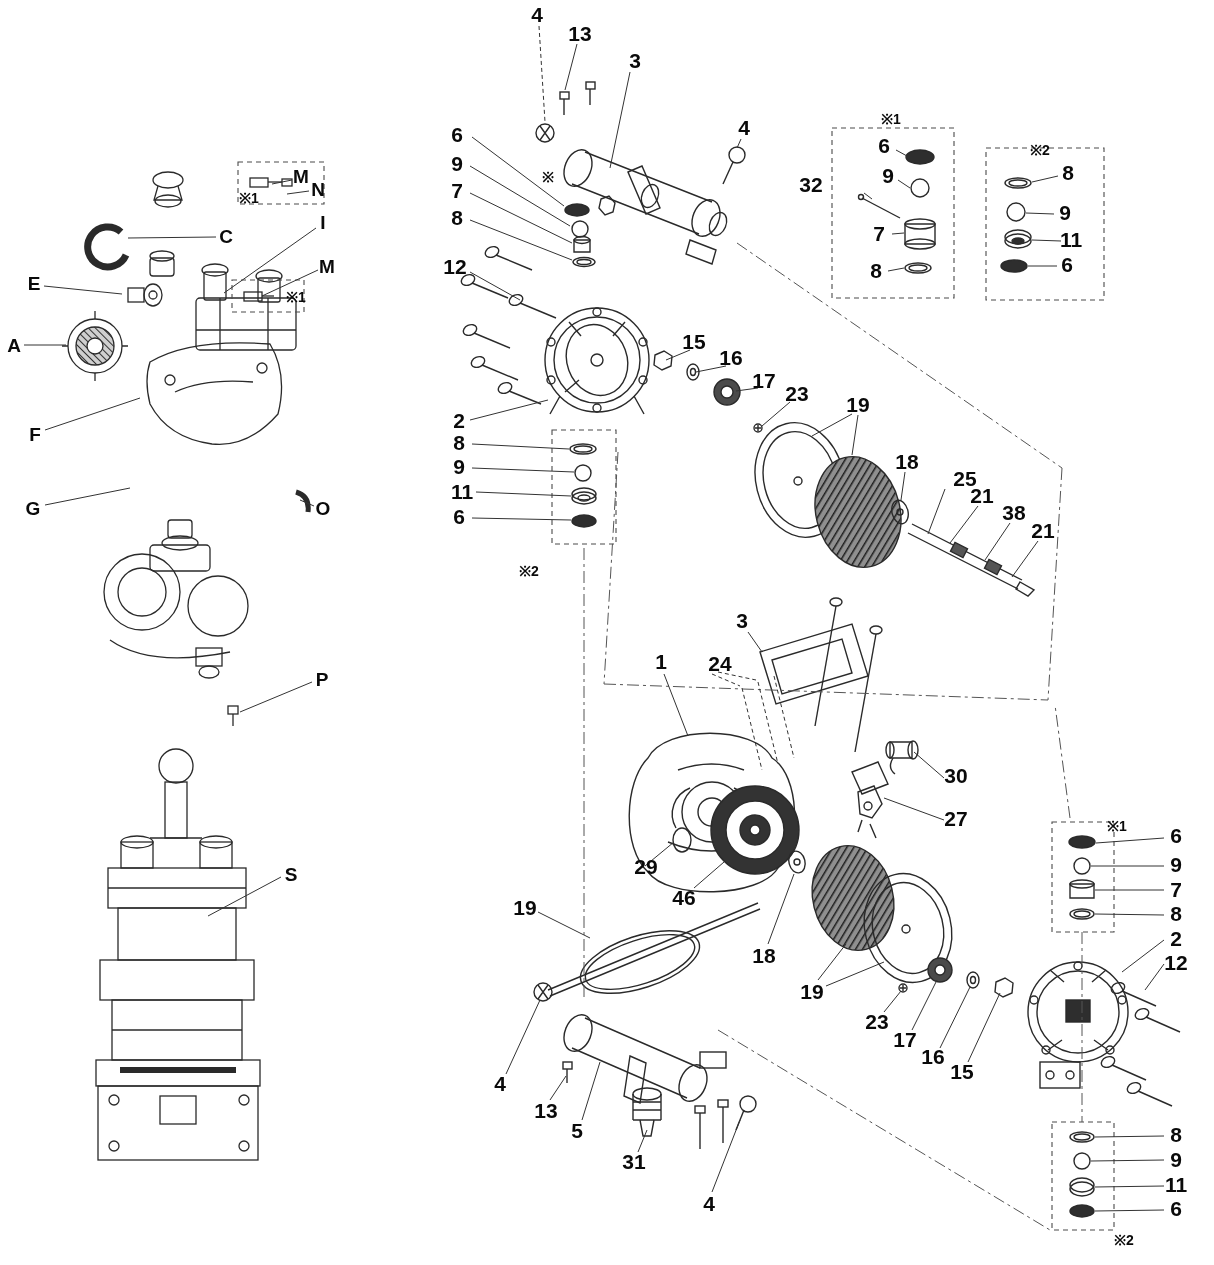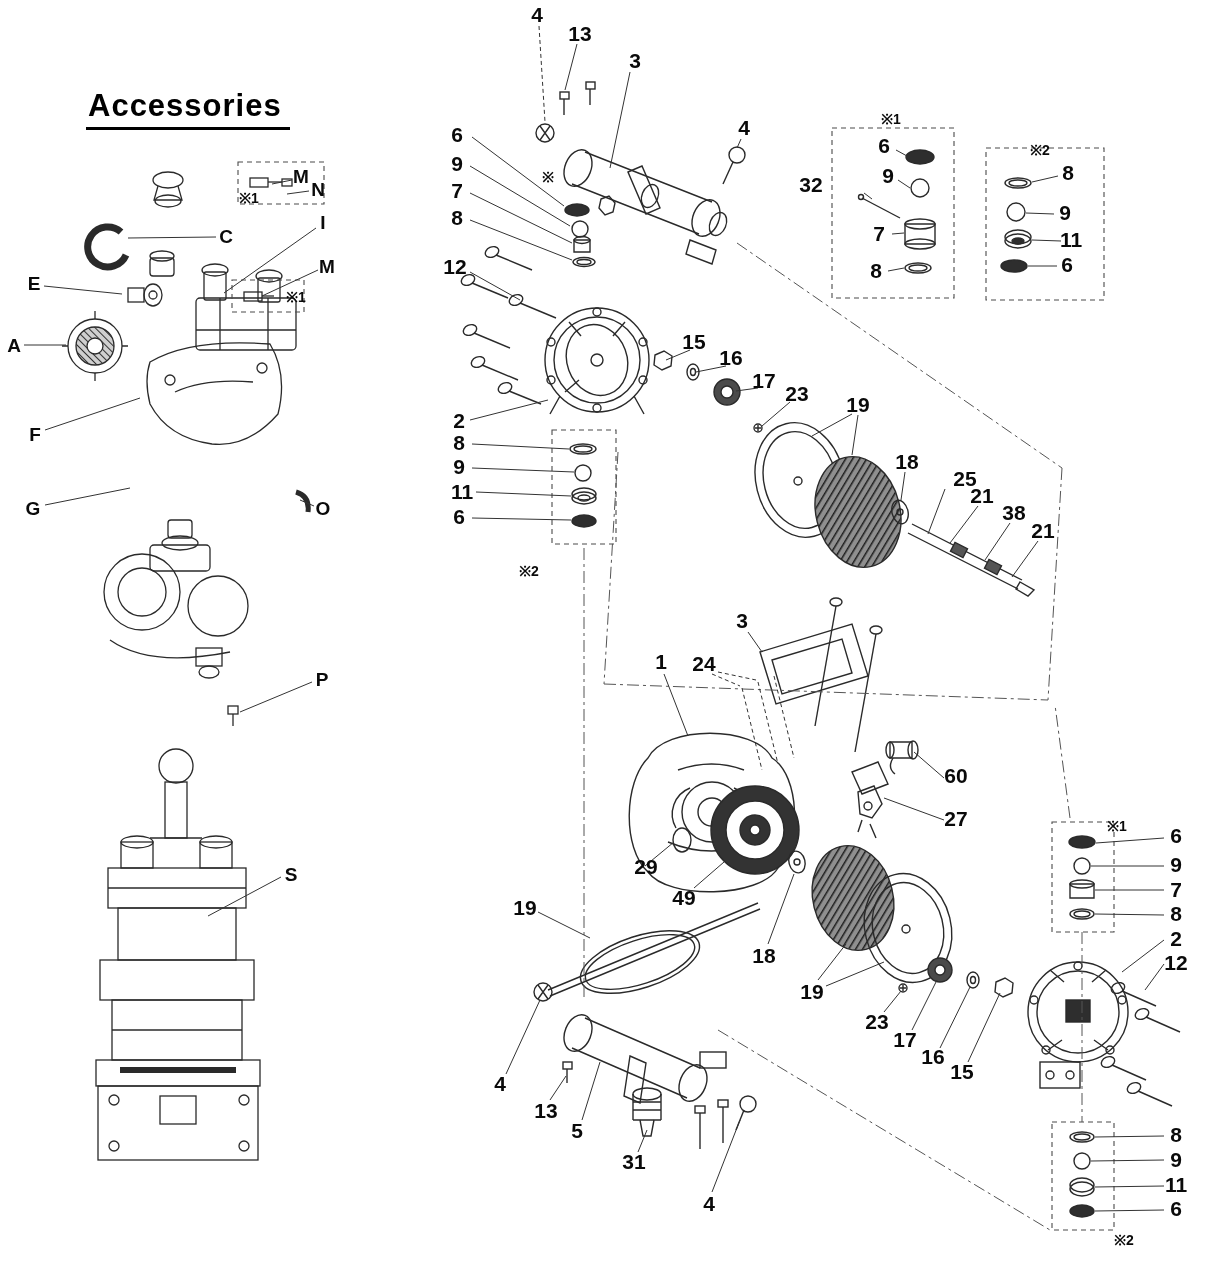--- a/index.html
+++ b/index.html
@@ -12,21 +12,20 @@
   .callout{position:absolute;transform:translate(-50%,-50%);font-weight:bold;
            font-size:21px;line-height:1;white-space:nowrap;color:#0a0a0a;}
   .callout.letter{font-size:19px;}
   .callout.marker{font-size:14px;}
 </style>
 </head>
 <body>
 
 <div class="stage">
 
-  <div class="title">Accessories</div>
 
   <svg class="art" width="1214" height="1265" viewBox="0 0 1214 1265" xmlns="http://www.w3.org/2000/svg">
     <defs>
       <pattern id="hatch" width="6" height="6" patternUnits="userSpaceOnUse" patternTransform="rotate(45)">
         <rect width="6" height="6" fill="#8f8f8f"></rect>
         <line x1="0" y1="0" x2="0" y2="6" stroke="#1e1e1e" stroke-width="3"></line>
       </pattern>
       <pattern id="hatch2" width="5" height="5" patternUnits="userSpaceOnUse" patternTransform="rotate(-45)">
         <rect width="5" height="5" fill="#cfcfcf"></rect>
         <line x1="0" y1="0" x2="0" y2="5" stroke="#333" stroke-width="2"></line>
@@ -448,25 +447,25 @@
   <div class="callout" style="left:879px;top:233px">7</div>
   <div class="callout" style="left:876px;top:270px">8</div>
   <div class="callout marker" style="left:1040px;top:150px">※2</div>
   <div class="callout" style="left:1068px;top:172px">8</div>
   <div class="callout" style="left:1065px;top:212px">9</div>
   <div class="callout" style="left:1071px;top:239px">11</div>
   <div class="callout" style="left:1067px;top:264px">6</div>
   <div class="callout marker" style="left:529px;top:571px">※2</div>
   <div class="callout" style="left:742px;top:620px">3</div>
   <div class="callout" style="left:661px;top:661px">1</div>
-  <div class="callout" style="left:704px;top:663px">24</div>
-  <div class="callout" style="left:956px;top:775px">60</div>
+  <div class="callout" style="left:720px;top:663px">24</div>
+  <div class="callout" style="left:956px;top:775px">30</div>
   <div class="callout" style="left:956px;top:818px">27</div>
   <div class="callout" style="left:646px;top:866px">29</div>
-  <div class="callout" style="left:684px;top:897px">49</div>
+  <div class="callout" style="left:684px;top:897px">46</div>
   <div class="callout" style="left:525px;top:907px">19</div>
   <div class="callout" style="left:764px;top:955px">18</div>
   <div class="callout" style="left:812px;top:991px">19</div>
   <div class="callout" style="left:877px;top:1021px">23</div>
   <div class="callout" style="left:905px;top:1039px">17</div>
   <div class="callout" style="left:933px;top:1056px">16</div>
   <div class="callout" style="left:962px;top:1071px">15</div>
   <div class="callout marker" style="left:1117px;top:826px">※1</div>
   <div class="callout" style="left:1176px;top:835px">6</div>
   <div class="callout" style="left:1176px;top:864px">9</div>

